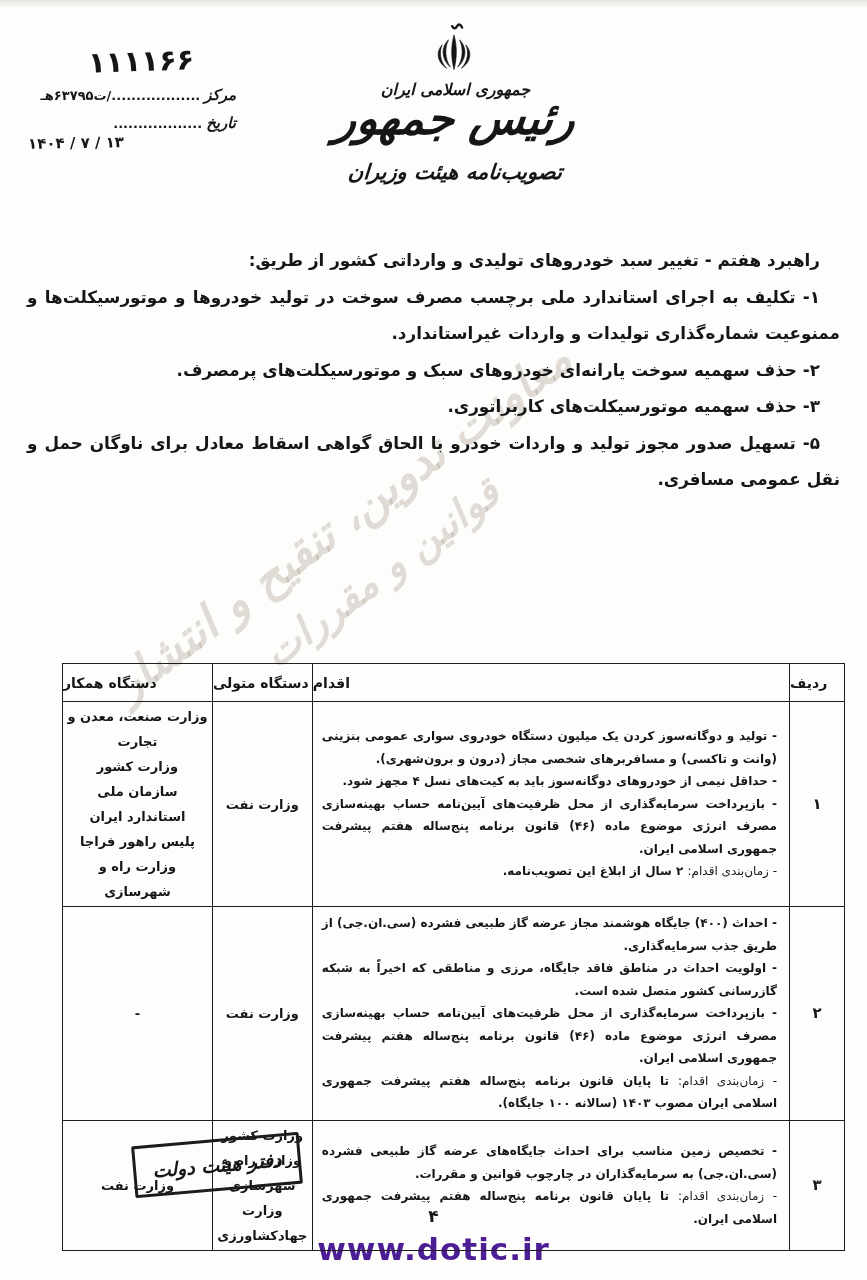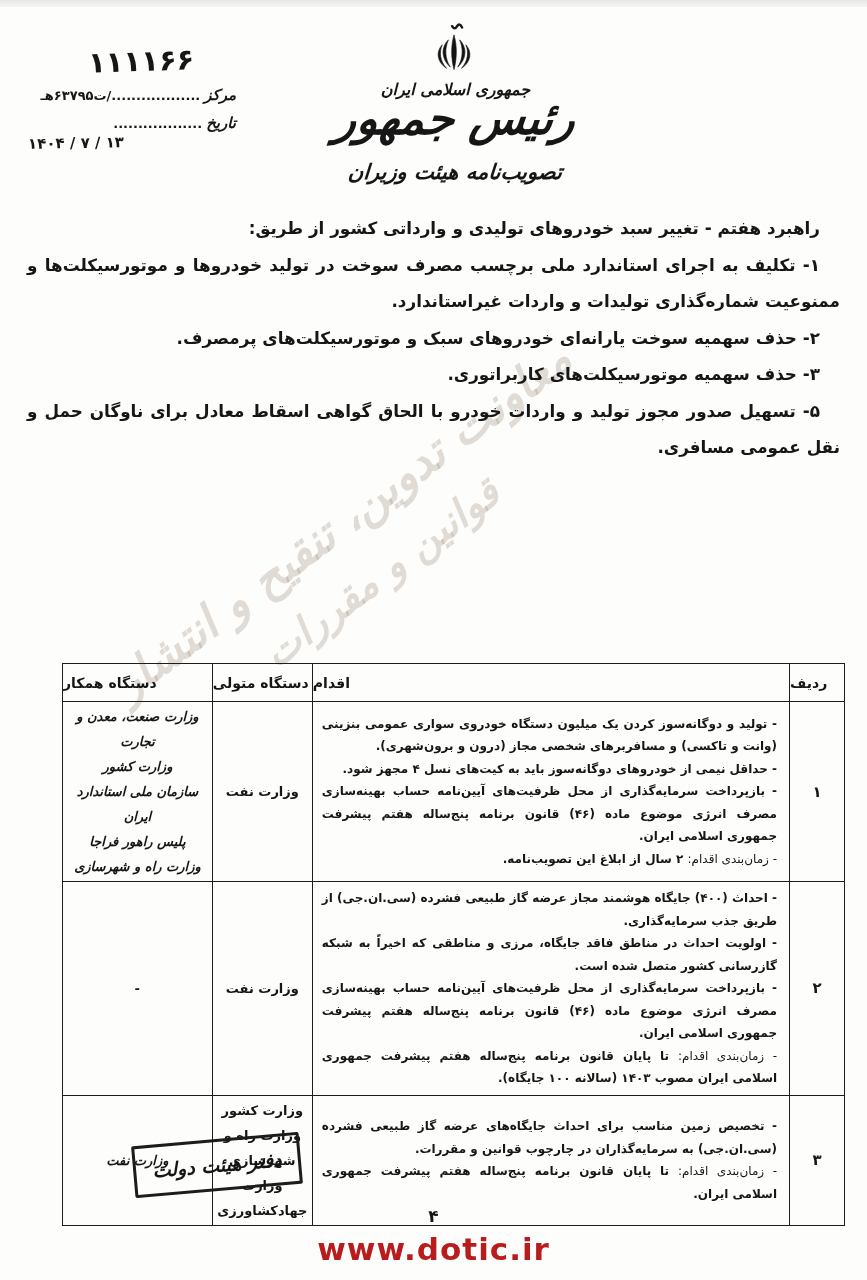--- a/index.html
+++ b/index.html
@@ -33,37 +33,37 @@
     direction:ltr; letter-spacing:2px; transform:rotate(-1deg); }
 
   
   .watermark { position:absolute; top:480px; left:-20px; width:760px;
     transform:rotate(-37deg); text-align:center; pointer-events:none;
     color:rgba(158,142,124,.30); font-style:italic; font-weight:800; z-index:0; }
   .watermark .w1 { font-size:46px; line-height:70px; }
   .watermark .w2 { font-size:40px; line-height:60px; }
 
   
-  .content { position:absolute; top:210px; left:27px; width:813px; z-index:1; }
+  .content { position:absolute; top:242px; left:27px; width:813px; z-index:1; }
   .para { font-size:16.8px; line-height:36.5px; font-weight:600; text-align:justify;
     text-indent:20px; }
   .para .lead { font-weight:800; }
 
   
   .maintable { position:absolute; top:663px; left:62px; width:783px; z-index:1;
     border-collapse:collapse; background:transparent; }
   .maintable th, .maintable td { border:1.6px solid #1d1d1d; }
   .maintable th { height:38px; font-size:14px; font-weight:800; text-align:left; }
   td.rownum  { width:55px;  text-align:center; font-size:15px; font-weight:700; }
   td.action  { width:478px; font-size:12px; line-height:22.5px; font-weight:600;
     padding:5px 12px 5px 9px; text-align:justify; vertical-align:middle; }
   td.agency  { font-size:13px; line-height:25px; font-weight:600; text-align:center;
     vertical-align:middle; white-space:pre-line; padding:2px 4px; }
   td.resp    { width:100px; }
-  td.partner { width:150px;font-style:italic; }
+  td.partner { width:150px; }
   .blead { font-weight:400; }
   .r1 td { height:135px; } .r2 td { height:188px; } .r3 td { height:92px; }
 
   
   .stamp { position:absolute; top:1139px; left:133px; width:168px; height:52px; z-index:1;
     border:3px solid #1c1c1c; transform:rotate(-5deg); display:flex; align-items:center;
     justify-content:center; font-size:19px; font-weight:800; font-style:italic;
     border-radius:2px; }
   .pagenum { position:absolute; top:1206px; left:0; width:867px; text-align:center;
     font-size:17px; font-weight:800; }
@@ -154,14 +154,14 @@
         <td class="agency resp">وزارت کشور
 وزارت راه و شهرسازی
 وزارت جهادکشاورزی</td>
         <td class="agency partner">وزارت نفت</td>
       </tr>
     </tbody>
   </table>
 
   <div class="stamp">دفتر هیئت دولت</div>
   <div class="pagenum">۴</div>
-  <a class="site" href="#" style="color: #b91c1c;">www.dotic.ir</a>
+  <a class="site" href="#" style="color: #4c1d95;">www.dotic.ir</a>
 </div>
 
 </body></html>

